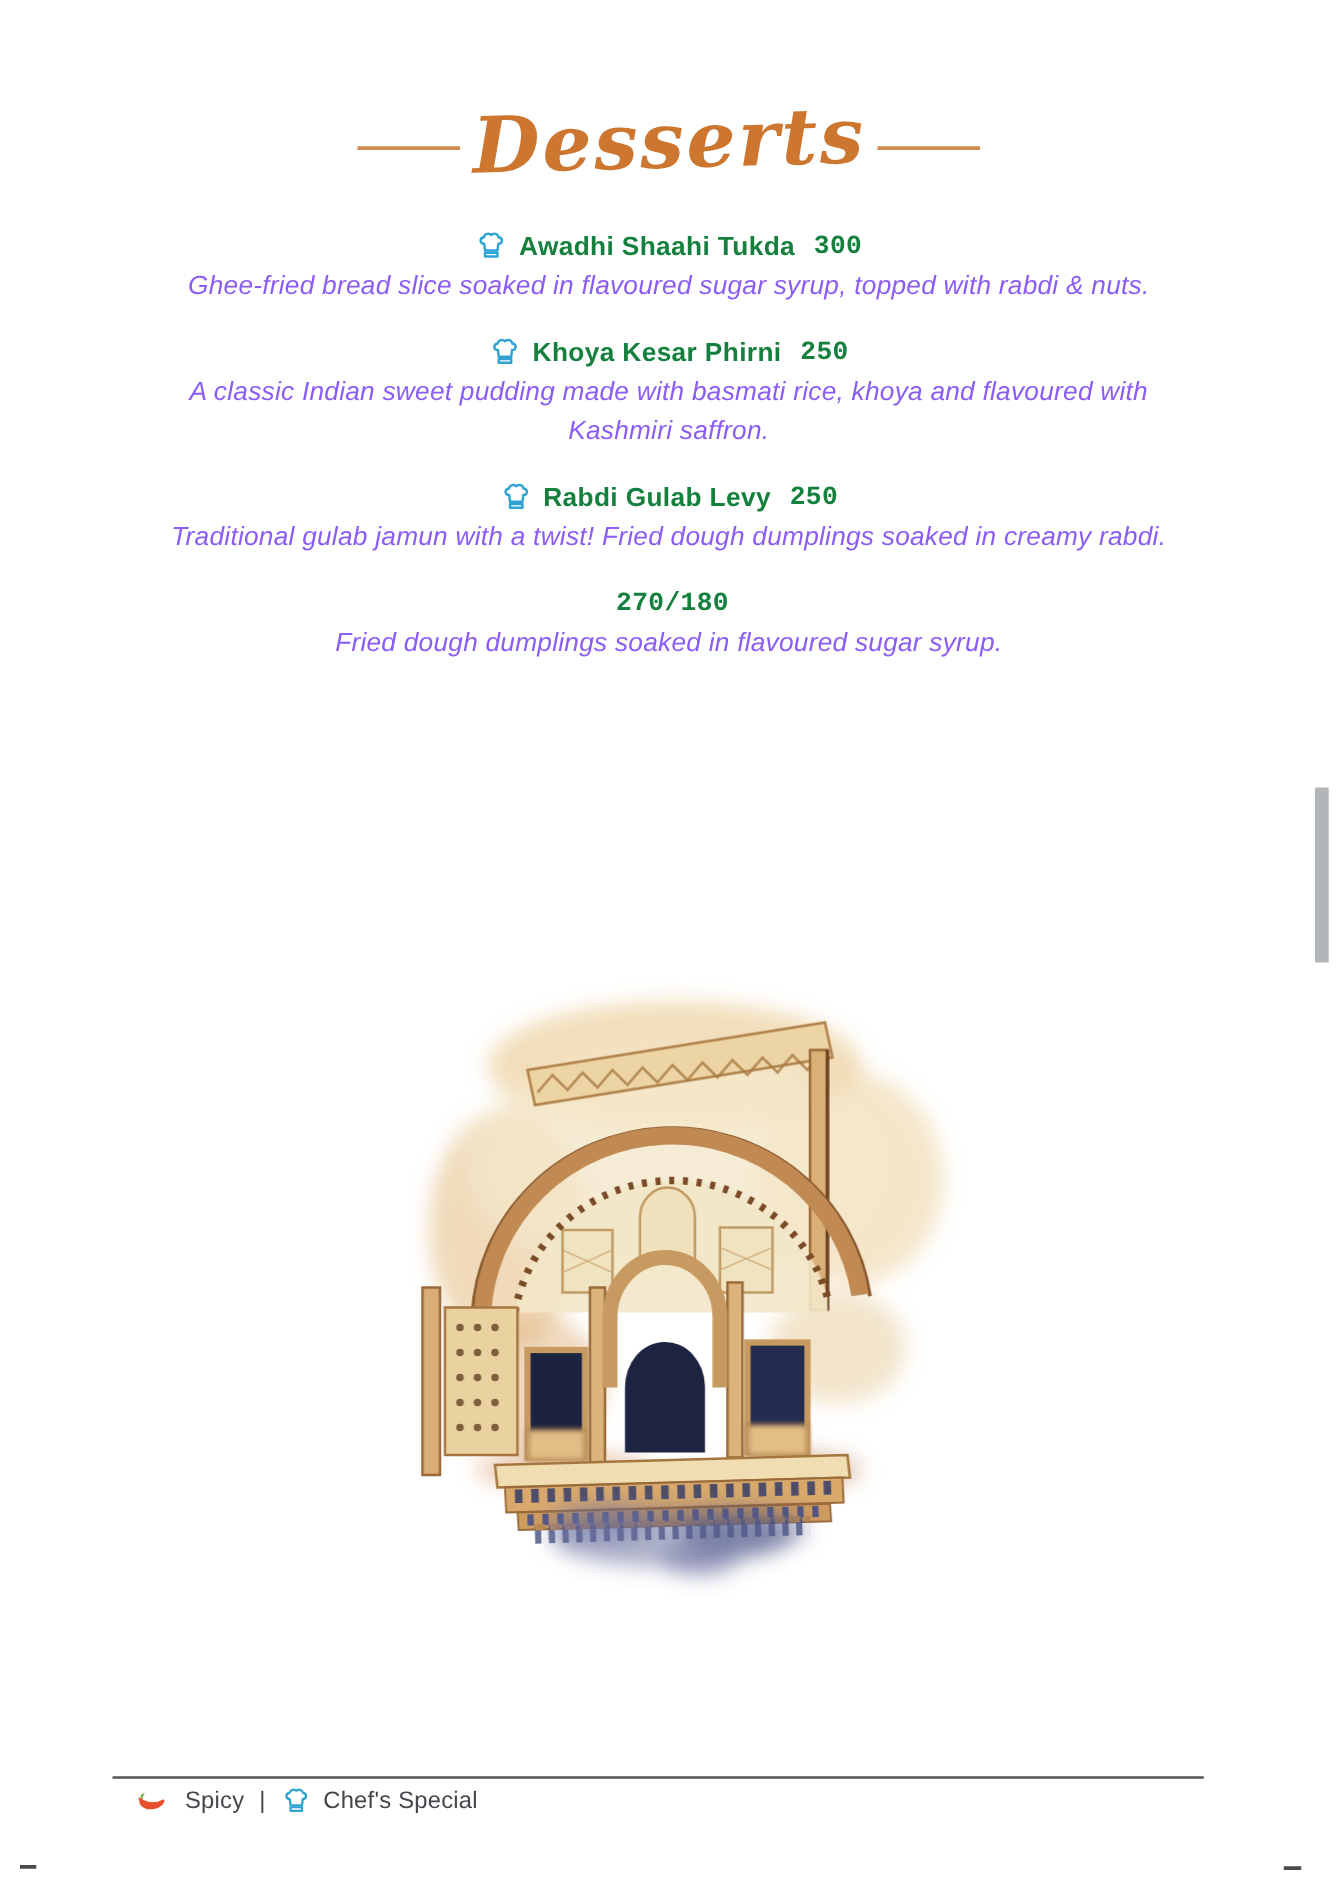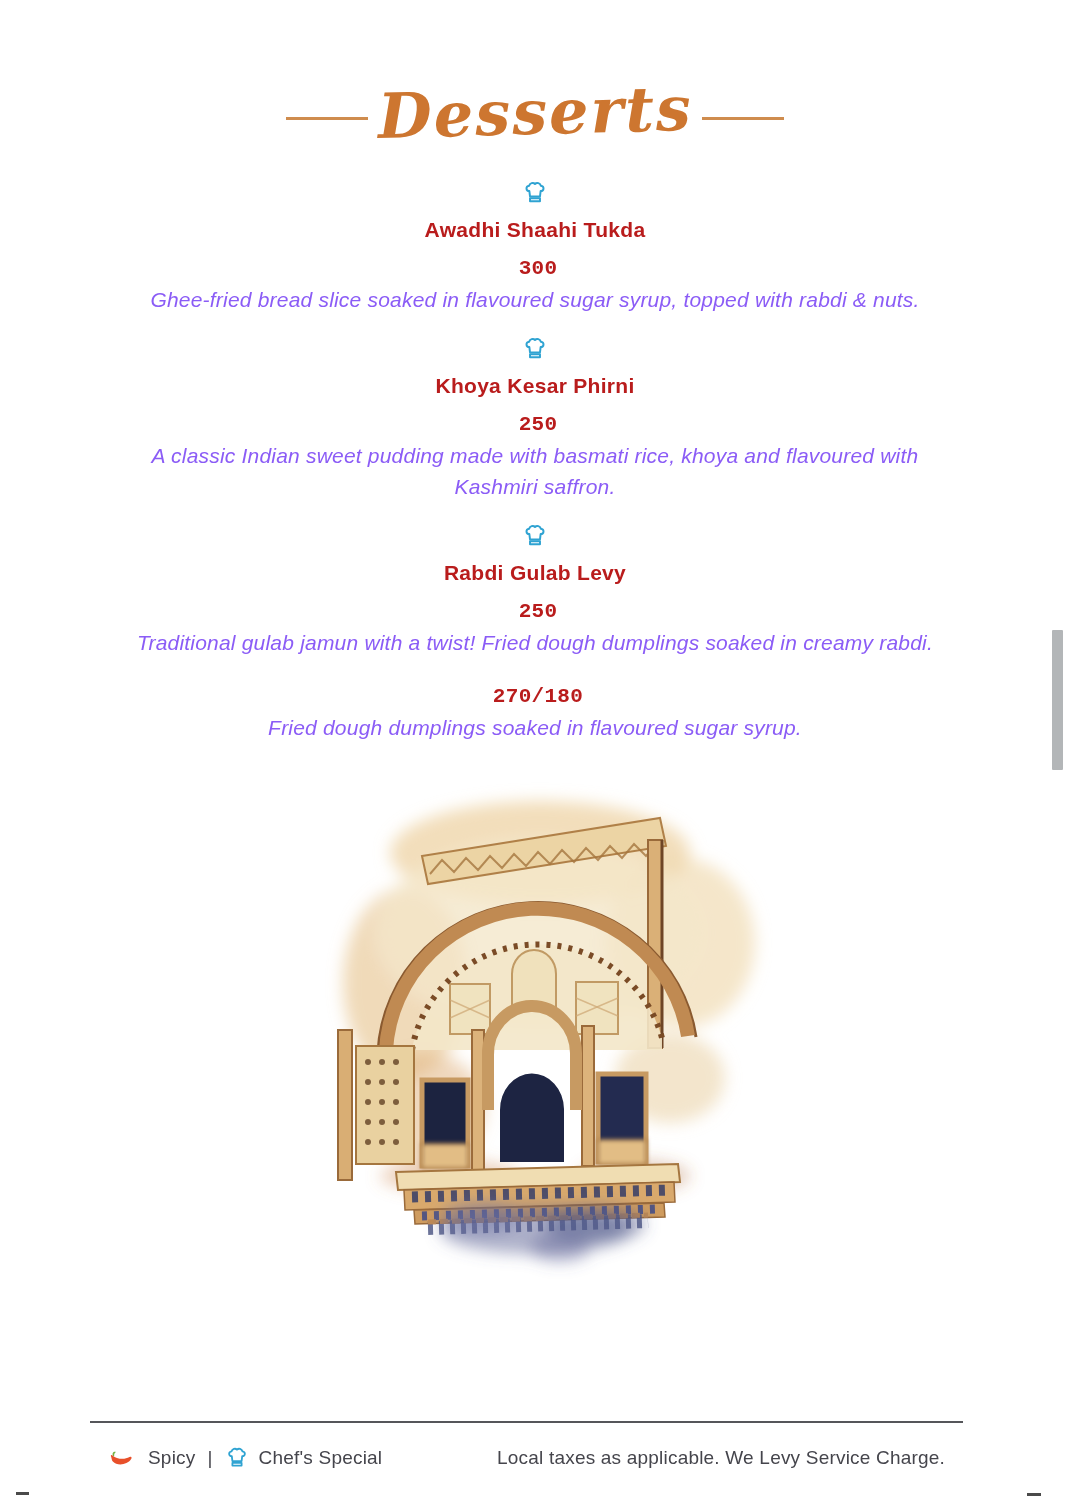--- a/index.html
+++ b/index.html
@@ -35,22 +35,22 @@
 
   
   .menu {
     position:absolute; top:183px; left:115px; width:840px;
     display:flex; flex-direction:column; gap:24px;
     text-align:center;
   }
   .menu-item { width:100%; }
   .item-title {
     display:flex; align-items:center; justify-content:center; gap:9px;
-    font-size:21px; font-weight:bold; color:#b91c1c;
-    letter-spacing:.3px; line-height:30px;flex-direction:column;
+    font-size:21px; font-weight:bold; color:#15803d;
+    letter-spacing:.3px; line-height:30px;
   }
   .hat { width:26px; height:26px; flex:0 0 auto; margin-top:-3px; }
   .item-price { margin-left:6px;font-family:Liberation Mono, monospace; }
   .item-desc {
     font-style:italic; font-size:21px; color:#8b5cf6;
     line-height:31px; max-width:832px; margin:0 auto;
     letter-spacing:.2px;
   }
 
   
@@ -68,21 +68,21 @@
   }
 
   
   .footer-divider {
     position:absolute; left:90px; top:1421px;
     width:873px; height:2px; background:#55565a;
   }
   .footer {
     position:absolute; left:90px; top:1428px; width:873px;
     display:flex; align-items:center; justify-content:space-between;
-    font-size:19px; color:#45454c; letter-spacing:.2px;margin-top:17px;
+    font-size:19px; color:#45454c; letter-spacing:.2px;
   }
   .legend { display:flex; align-items:center; gap:10px; padding-left:18px; }
   .legend .sep { color:#45454c; padding:0 2px; }
   .chili { width:30px; height:24px; margin-top:2px; }
   .legend .hat { width:24px; height:24px; margin-top:0; }
   .tax-note { padding-right:18px; }
 
   .crop-mark { position:absolute; height:3px; background:#4a4a4a; }
   .crop-mark.left  { left:16px;  top:1492px; width:13px; }
   .crop-mark.right { left:1027px; top:1493px; width:14px; }
@@ -248,19 +248,18 @@
         <path d="M4.4 7.4 C3.2 5 4.7 3.2 6.9 3.9 C5.7 4.7 5.1 6 5.4 7.7 Z" fill="#76b043"></path>
       </svg>
       <span>Spicy</span>
       <span class="sep">|</span>
       <svg class="hat" viewBox="0 0 24 24">
         <path d="M6.8 10.2 C3.5 10.2 3.1 5.8 6.6 5.3 C7.1 2.8 10.4 1.9 12 3.7 C13.6 1.9 16.9 2.8 17.4 5.3 C20.9 5.8 20.5 10.2 17.2 10.2 L16.6 15.2 H7.4 Z" fill="#ffffff" stroke="#2fa3d2" stroke-width="1.8" stroke-linejoin="round"></path>
         <path d="M7.4 16.8 H16.6 V19.6 H7.4 Z" fill="#ffffff" stroke="#2fa3d2" stroke-width="1.8" stroke-linejoin="round"></path>
       </svg>
       <span>Chef's Special</span>
     </div>
-    <div class="tax-note">Local taxes as applicable. We Levy Service Charge.</div>
   </div>
 
   <div class="crop-mark left"></div>
   <div class="crop-mark right"></div>
 
 </div>
 
 </body></html>

